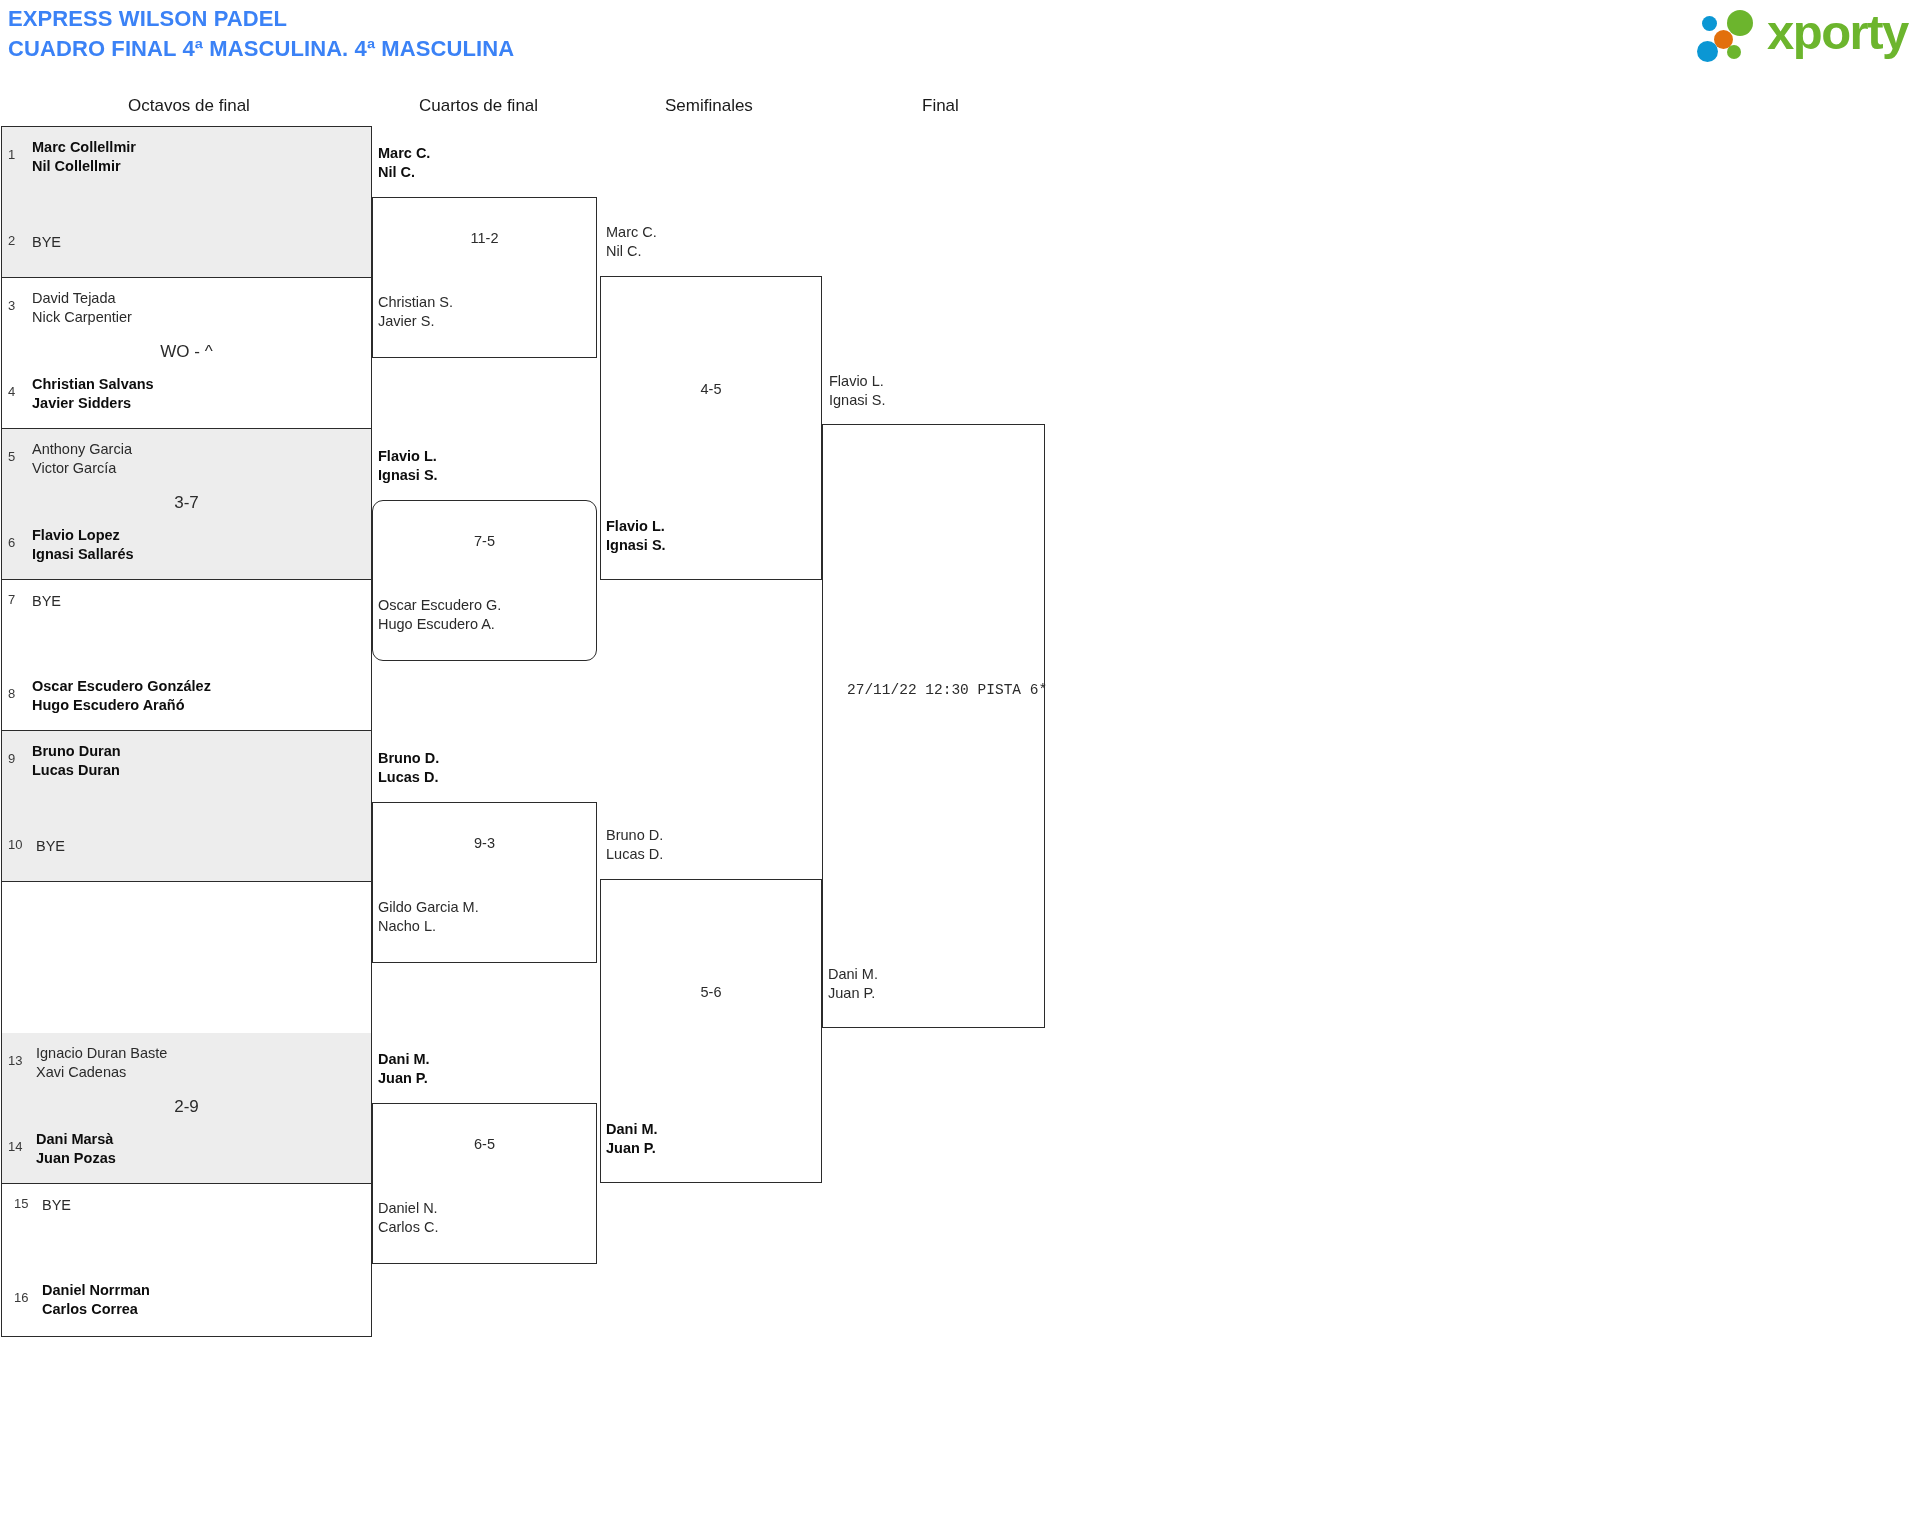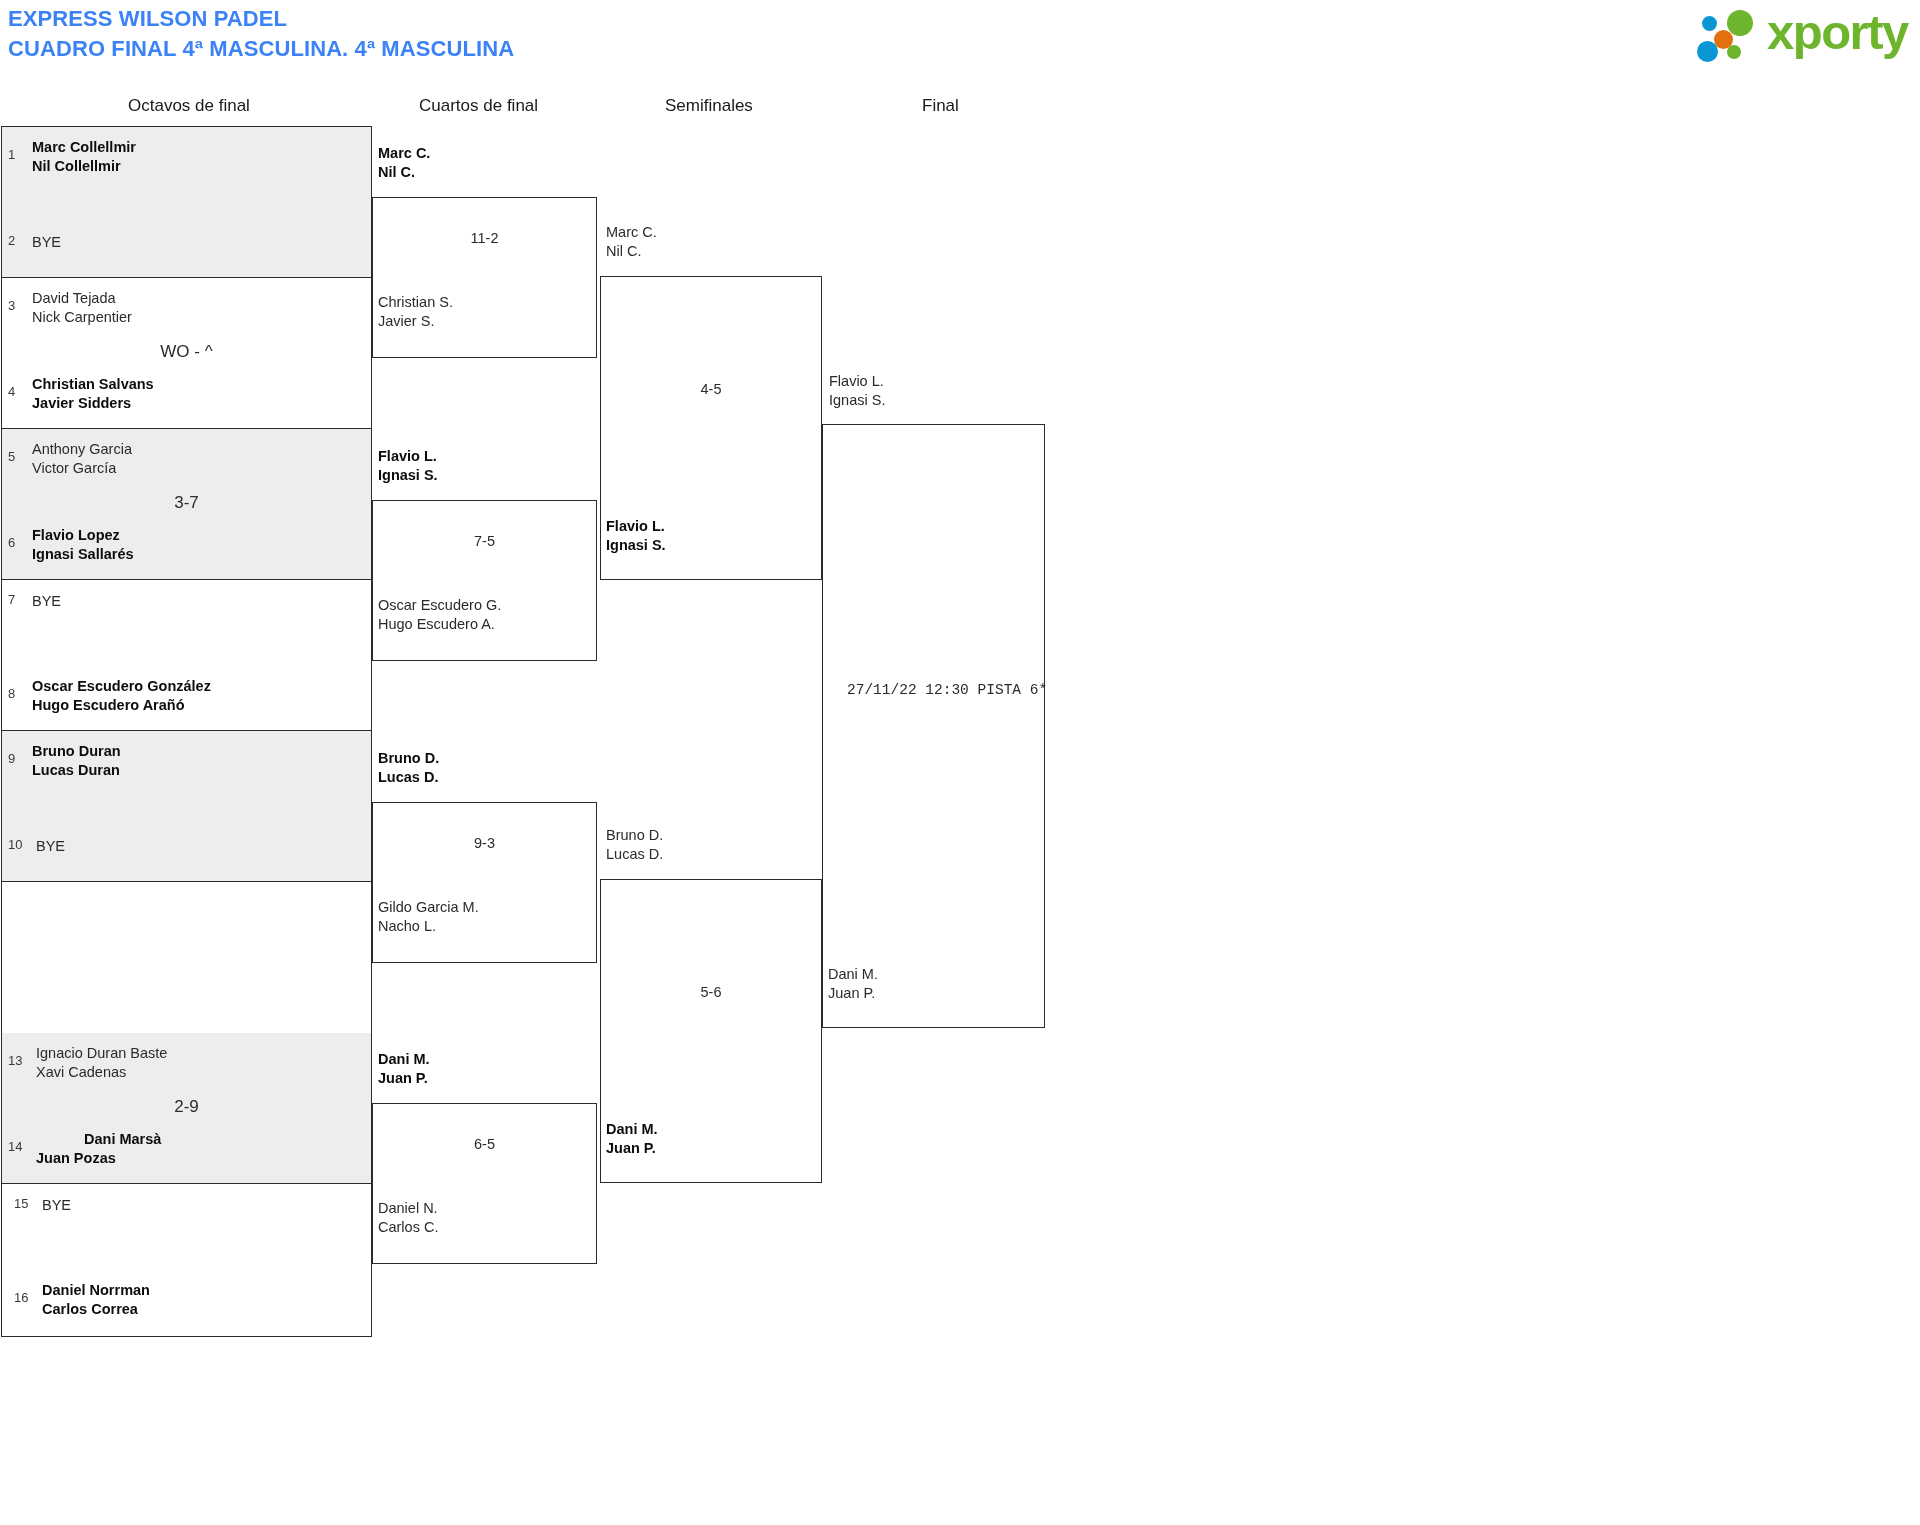--- a/index.html
+++ b/index.html
@@ -165,21 +165,21 @@
       <div class="r16-bye" style="left:34px;top:106px;">BYE</div>
     </div>
 
 
     <div class="r16-match shaded" style="top:906px;height:151px;">
       <div class="seed" style="top:20px;">13</div>
       <div class="r16-team" style="left:34px;top:11px;">Ignacio Duran Baste</div>
       <div class="r16-team" style="left:34px;top:30px;">Xavi Cadenas</div>
       <div class="r16-score" style="top:64px;">2-9</div>
       <div class="seed" style="top:106px;">14</div>
-      <div class="r16-team win" style="left:34px;top:97px;margin-left:48px;">Dani Marsà</div>
+      <div class="r16-team win" style="left:34px;top:97px;">Dani Marsà</div>
       <div class="r16-team win" style="left:34px;top:116px;">Juan Pozas</div>
     </div>
 
     <div class="r16-match last" style="top:1057px;height:152px;">
       <div class="seed" style="top:12px;">15</div>
       <div class="r16-bye" style="left:34px;top:12px;">BYE</div>
       <div class="r16-score" style="top:64px;"></div>
       <div class="seed" style="top:106px;">16</div>
       <div class="r16-team win" style="left:34px;top:97px;">Daniel Norrman</div>
       <div class="r16-team win" style="left:34px;top:116px;">Carlos Correa</div>
@@ -198,21 +198,21 @@
 
   <div class="adv-team win" style="left:378px;top:1050px;">Dani M.</div>
   <div class="adv-team win" style="left:378px;top:1069px;">Juan P.</div>
 
   <div class="mbox" style="left:372px;top:197px;width:225px;height:161px;">
     <div class="mbox-score" style="top:32px;">11-2</div>
     <div class="adv-team" style="left:5px;top:95px;">Christian S.</div>
     <div class="adv-team" style="left:5px;top:114px;">Javier S.</div>
   </div>
 
-  <div class="mbox" style="left:372px;top:500px;width:225px;height:161px;">
+  <div class="mbox" style="left:372px;top:500px;width:225px;height:161px;border-radius:11px;">
     <div class="mbox-score" style="top:32px;">7-5</div>
     <div class="adv-team" style="left:5px;top:95px;">Oscar Escudero G.</div>
     <div class="adv-team" style="left:5px;top:114px;">Hugo Escudero A.</div>
   </div>
 
   <div class="mbox" style="left:372px;top:802px;width:225px;height:161px;">
     <div class="mbox-score" style="top:32px;">9-3</div>
     <div class="adv-team" style="left:5px;top:95px;">Gildo Garcia M.</div>
     <div class="adv-team" style="left:5px;top:114px;">Nacho L.</div>
   </div>

